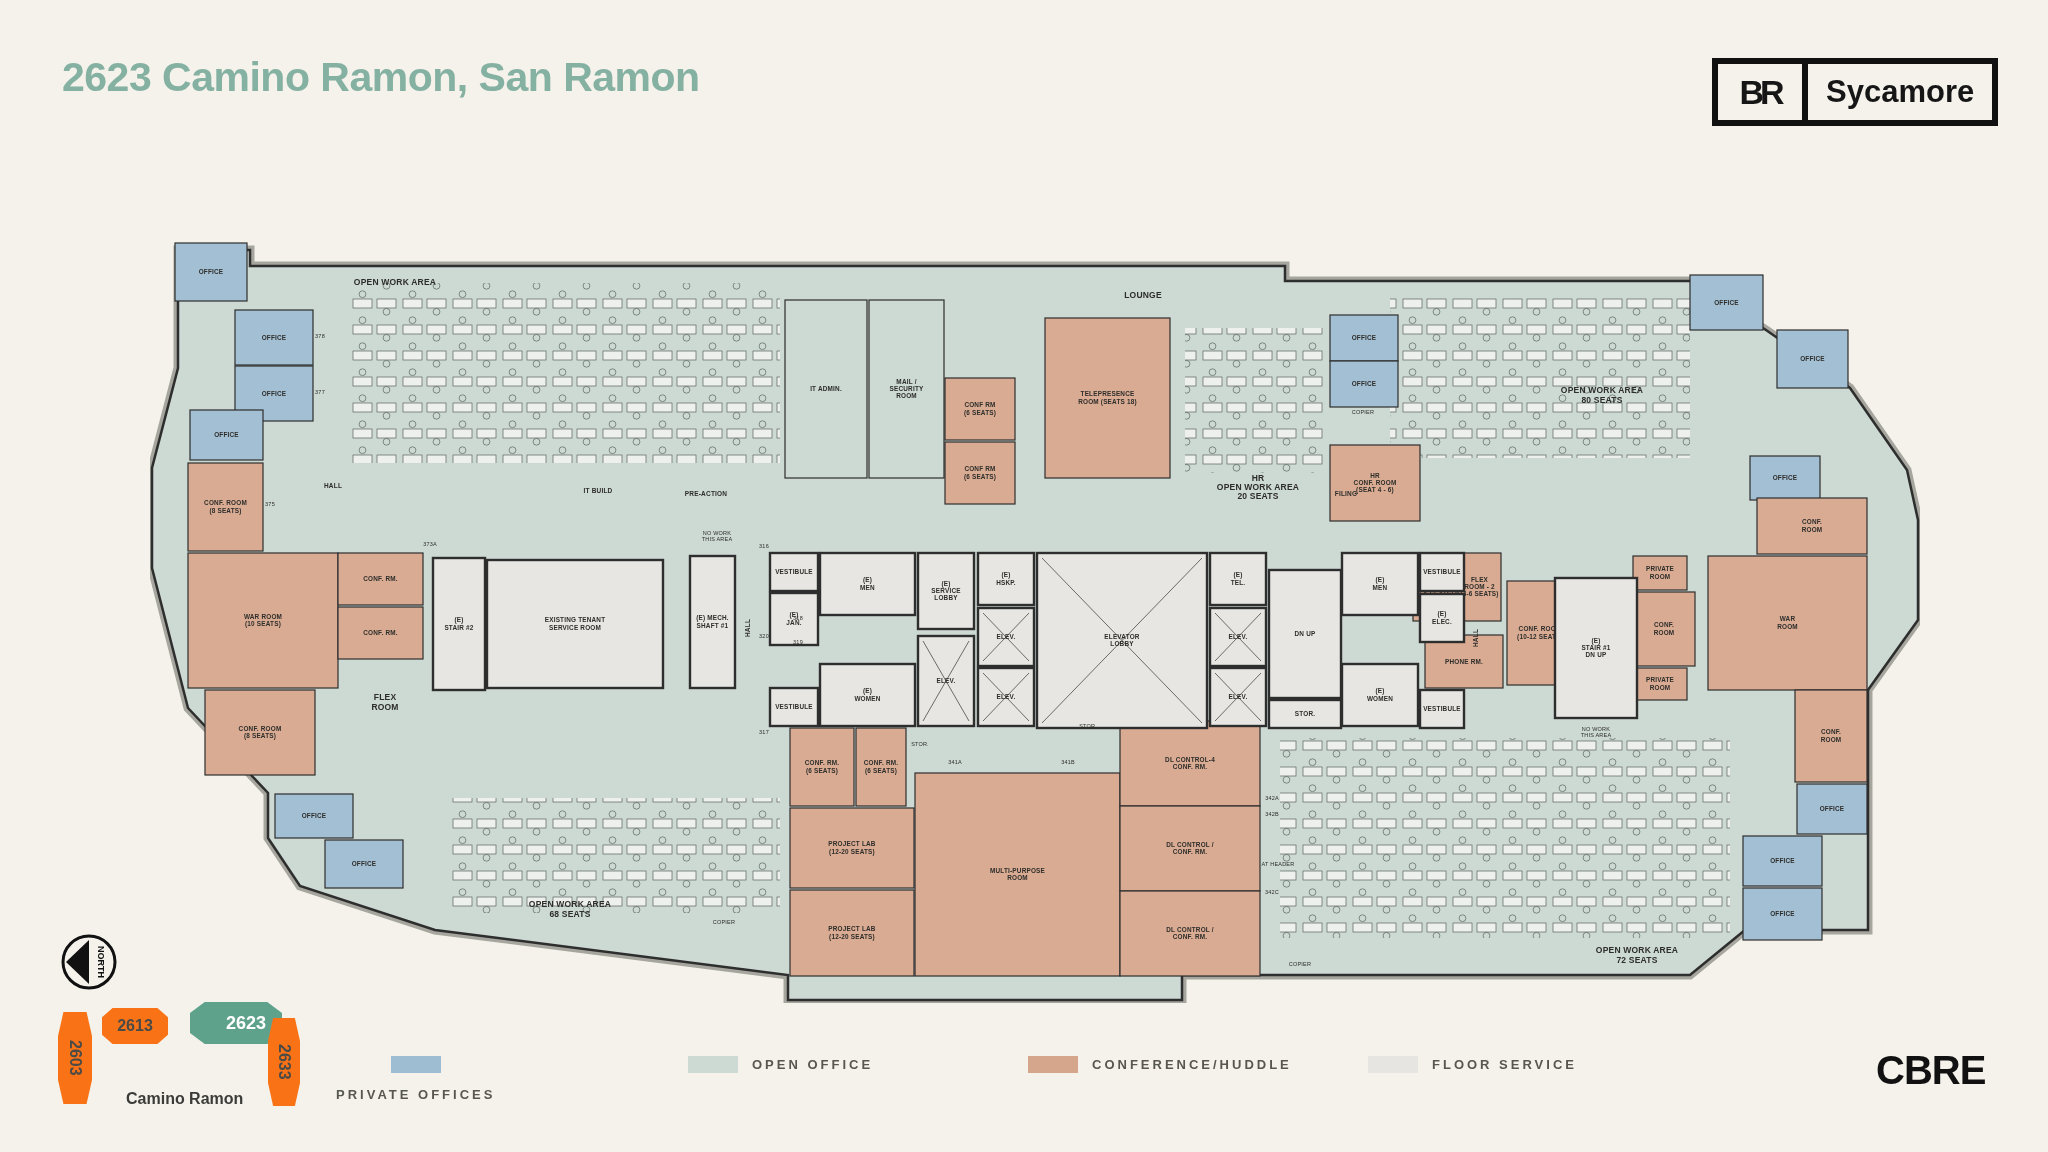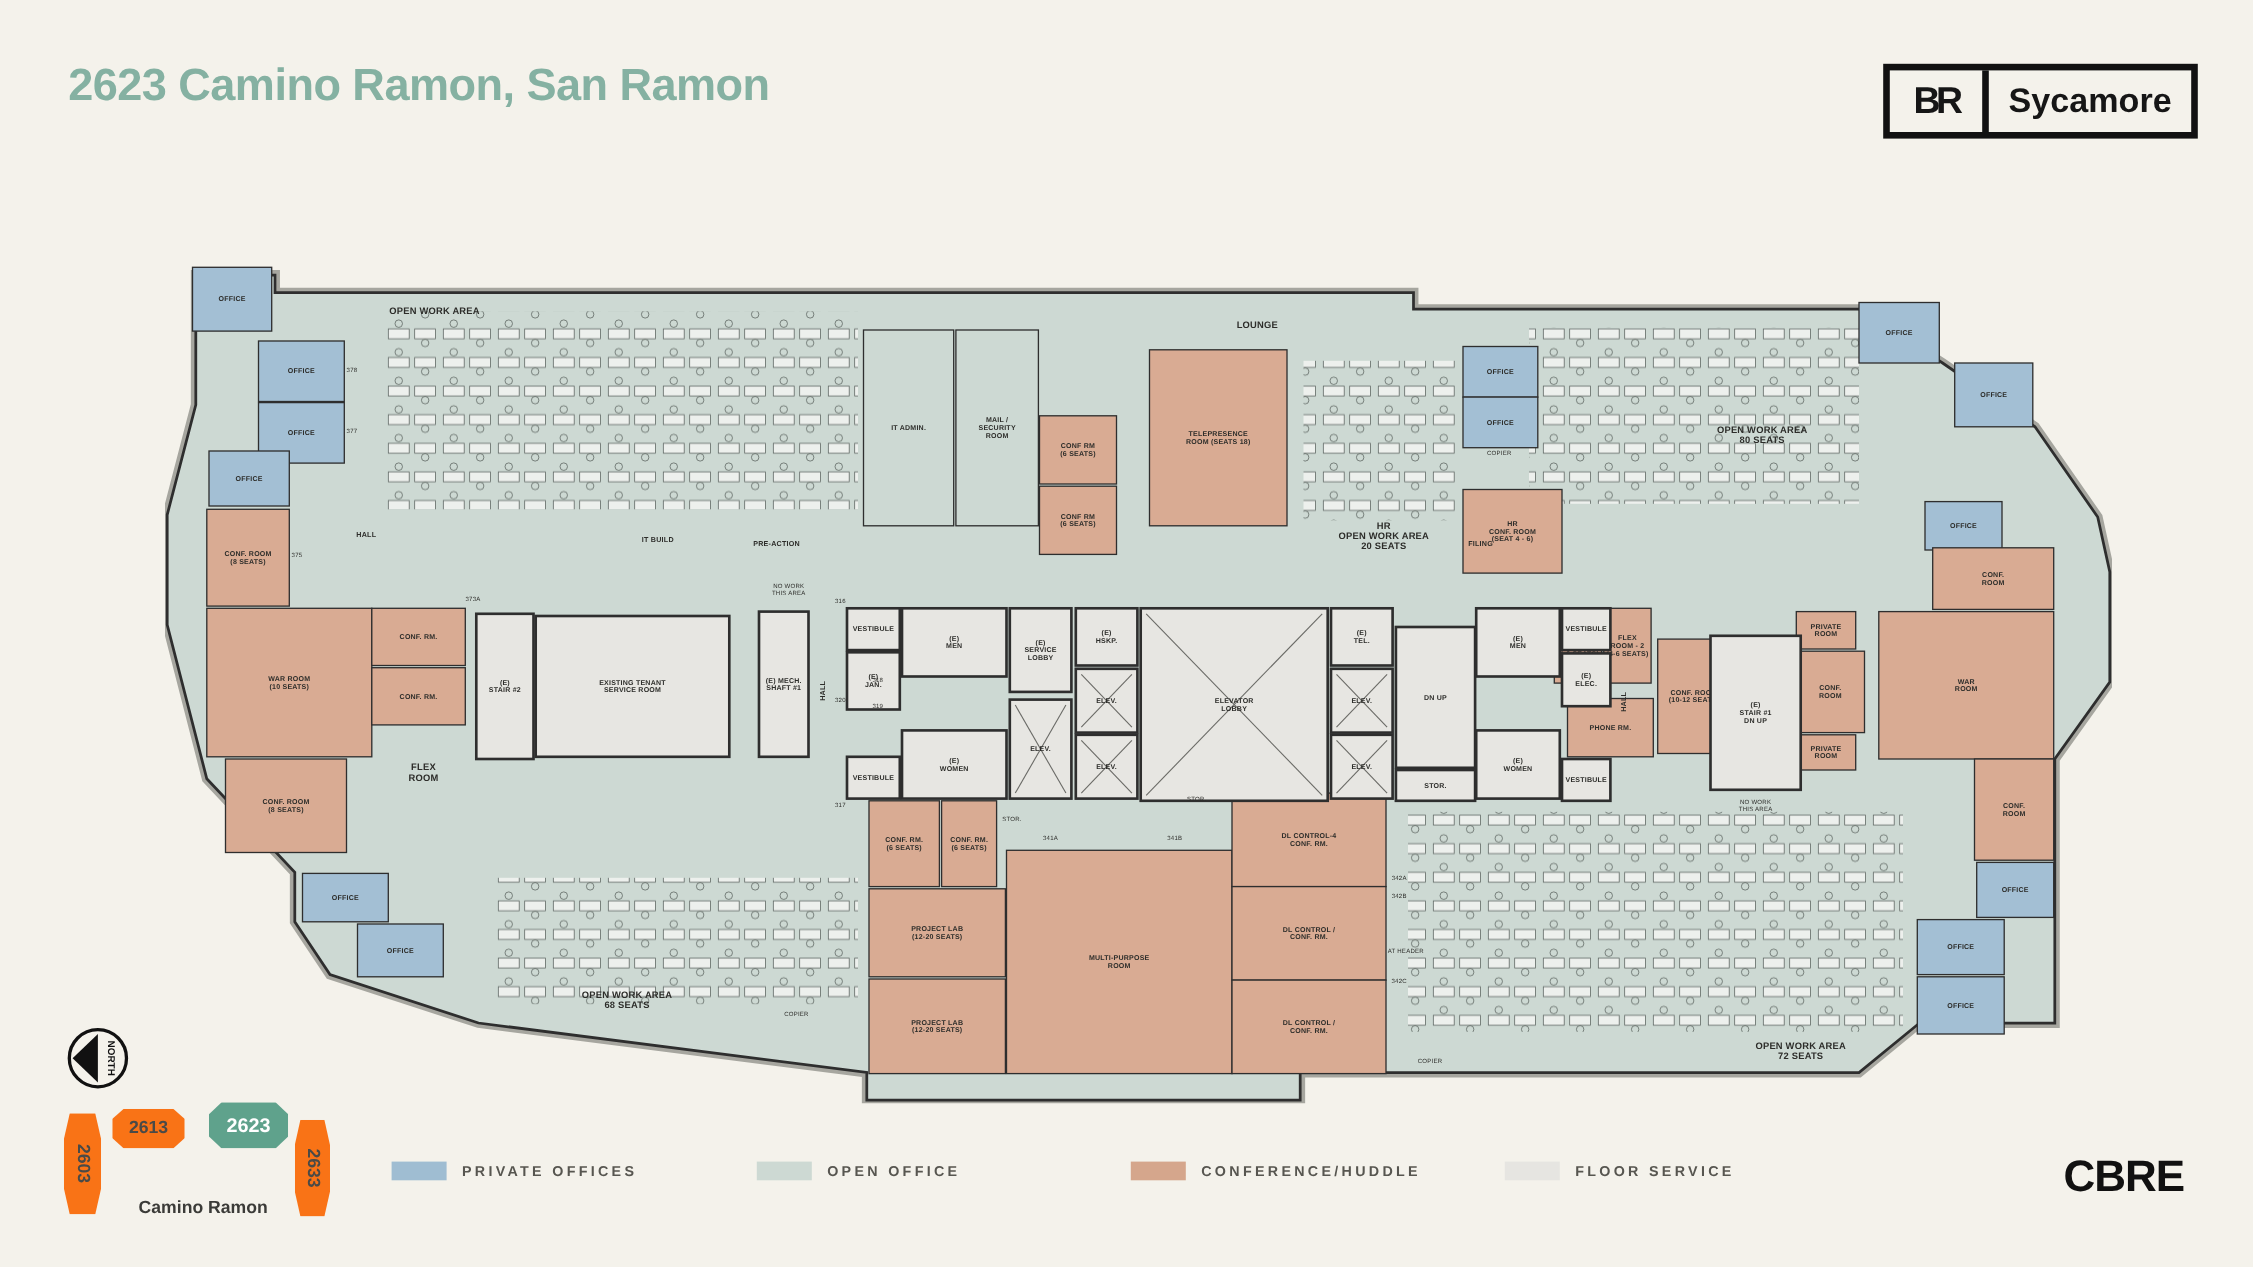--- a/index.html
+++ b/index.html
@@ -462,31 +462,31 @@
     <text x="38" y="29" font-size="9" font-weight="bold" fill="#111" text-anchor="middle" transform="rotate(90 38 29)">NORTH</text>
   </svg>
 
   <div id="site-map">
       <div class="bldg vert" style="left: 58px; top: 1012px; width: 34px; height: 92px;">
         <span>2603</span>
       </div>
       <div class="bldg" style="left: 102px; top: 1008px; width: 66px; height: 36px;">
         <span>2613</span>
       </div>
-      <div class="bldg active" style="left: 190px; top: 1002px; width: 72px; height: 42px;">
+      <div class="bldg active" style="left: 190px; top: 1002px; width: 72px; height: 42px; padding-left: 20px;">
         <span>2623</span>
       </div>
       <div class="bldg vert" style="left: 268px; top: 1018px; width: 32px; height: 88px;">
         <span>2633</span>
       </div>
     </div>
   <div class="street">Camino Ramon</div>
 
   <div id="legend">
-      <div class="legend-item" style="left: 356px;">
+      <div class="legend-item" style="left: 336px; flex-direction: column;">
         <div class="legend-swatch" style="background: rgb(159, 189, 210);"></div>
         <div class="legend-label">PRIVATE OFFICES</div>
       </div>
       <div class="legend-item" style="left: 688px;">
         <div class="legend-swatch" style="background: rgb(205, 217, 211);"></div>
         <div class="legend-label">OPEN OFFICE</div>
       </div>
       <div class="legend-item" style="left: 1028px;">
         <div class="legend-swatch" style="background: rgb(213, 166, 140);"></div>
         <div class="legend-label">CONFERENCE/HUDDLE</div>

